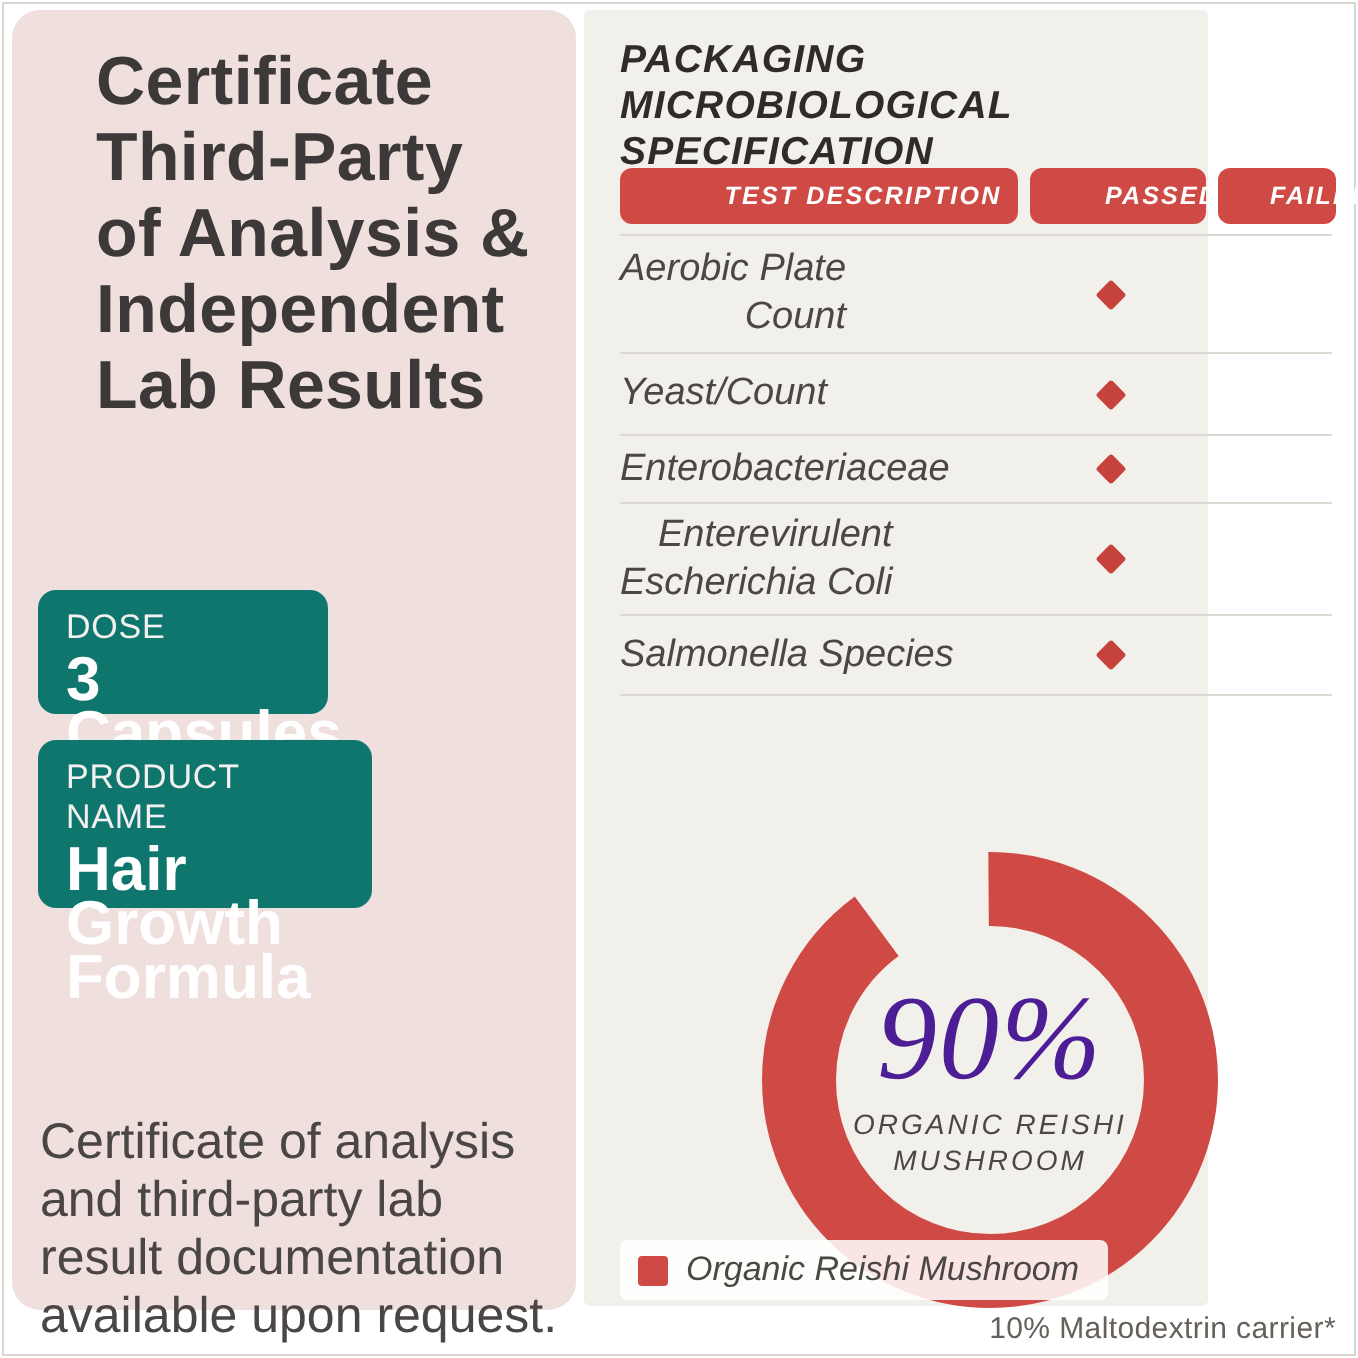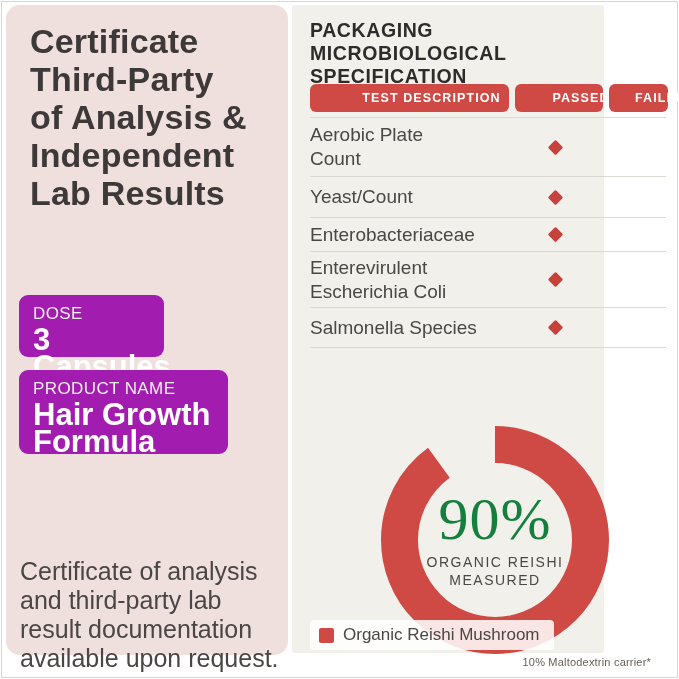--- a/index.html
+++ b/index.html
@@ -16,49 +16,50 @@
   }
 
   
   .left-panel {
     position: absolute; left: 6px; top: 5px;
     width: 282px; height: 650px;
     background: #efdfdd;
     border-radius: 14px;
   }
   .main-title {
-    position: absolute; left: 24px; top: 17px;
+    position: absolute; left: 42px; top: 17px;
     font-size: 34px; line-height: 38px;
     font-weight: 600; color: #3d3939;
     letter-spacing: 0.2px;
   }
   .main-title span { display: block; }
 
   .badge {
     position: absolute; left: 13px;
-    background: #a21caf; border-radius: 9px;
+    background: #0f766e; border-radius: 9px;
     color: #ffffff; padding: 9px 14px 10px 14px;
   }
   .badge-dose { top: 290px; width: 145px; height: 62px; }
-  .badge-product { top: 365px; width: 209px; height: 84px; }
+  .badge-product { top: 365px; width: 167px; height: 84px; }
   .badge-label { font-size: 17px; font-weight: 400; letter-spacing: 0.4px; color: #f3f0ef; }
   .badge-value { font-size: 31px; font-weight: 700; line-height: 27px; margin-top: 2px; white-space: pre-line; }
 
   .left-note {
     position: absolute; left: 14px; top: 552px;
     font-size: 25px; line-height: 29px;
     color: #4a4645; white-space: pre-line;
   }
 
   
   .right-panel {
     position: absolute; left: 292px; top: 5px;
     width: 312px; height: 648px;
     background: #f2f0eb;
     border-radius: 3px;
+    font-style: italic;
   }
   .section-title {
     position: absolute; left: 18px;
     font-size: 19.5px; line-height: 23px;
     font-weight: 700; letter-spacing: 0.6px;
     color: #2e2b2a;
   }
   .section-title span { display: block; }
   .sec1-title { top: 14px; }
   .sec2-title { top: 360px; }
@@ -88,20 +89,21 @@
     border-bottom: 1px solid #dcd8d2;
   }
   .spec-row:nth-child(1) { min-height: 59px; }
   .spec-row:nth-child(2) { min-height: 41px; }
   .spec-row:nth-child(3) { min-height: 34px; }
   .spec-row:nth-child(4) { min-height: 56px; }
   .spec-row:nth-child(5) { min-height: 40px; }
   .spec-name {
     font-size: 19px; line-height: 24px; color: #4b4745;
     white-space: pre-line;
+    text-align: right;
   }
   .diamond {
     position: absolute; left: 240px; top: 50%;
     width: 11px; height: 11px; margin-top: -5.5px;
     background: #c6423d; border-radius: 1.5px;
     transform: rotate(45deg);
   }
 
   
   .donut-wrap {
@@ -109,21 +111,21 @@
     width: 228px; height: 228px; z-index: 1;
   }
   .donut-center {
     position: absolute; left: 0; top: 0; width: 228px; height: 228px;
     display: flex; flex-direction: column;
     align-items: center; justify-content: center;
     text-align: center;
   }
   .donut-value {
     font-family: "Liberation Serif", serif;
-    font-size: 60px; line-height: 56px; color: #15803d;
+    font-size: 60px; line-height: 56px; color: #4c1d95;
     letter-spacing: 1px;
   }
   .donut-sub {
     margin-top: 6px;
     font-size: 14px; line-height: 18px; letter-spacing: 1.5px;
     color: #4b4745; white-space: pre-line;
   }
 
   .legend-pill {
     position: absolute; left: 18px; top: 615px; z-index: 2;
@@ -131,22 +133,22 @@
     background: rgba(255,255,255,0.86); border-radius: 4px;
     display: inline-flex; align-items: center; gap: 9px;
   }
   .legend-swatch {
     width: 15px; height: 15px; background: #d04a45; border-radius: 2px;
     flex: 0 0 auto;
   }
   .legend-text { font-size: 17px; color: #4b4745; white-space: nowrap; }
 
   .footnote {
-    position: absolute; right: 28px; top: 656px;
-    font-size: 11px; letter-spacing: 0.2px; color: #656059;
+    position: absolute; right: 11px; top: 656px;
+    font-size: 15px; letter-spacing: 0.2px; color: #656059;
   }
 </style>
 </head>
 <body>
 
 <div id="canvas">
 
   <div class="left-panel">
     <h1 class="main-title">
       <span>Certificate</span>
@@ -212,21 +214,21 @@
     </div>
 
 
     <div class="donut-wrap">
       <svg width="228" height="228" viewBox="0 0 228 228">
         <circle cx="114" cy="114" r="95.5" fill="none" stroke="#d04a45" stroke-width="37" pathLength="100" stroke-dasharray="90 10" transform="rotate(-90 114 114)"></circle>
       </svg>
       <div class="donut-center">
         <div class="donut-value">90%</div>
         <div class="donut-sub">ORGANIC REISHI
-MEASURED</div>
+MUSHROOM</div>
       </div>
     </div>
 
     <div class="legend-pill">
       <span class="legend-swatch"></span>
       <span class="legend-text">Organic Reishi Mushroom</span>
     </div>
   </div>
 
   <div class="footnote">10% Maltodextrin carrier*</div>

